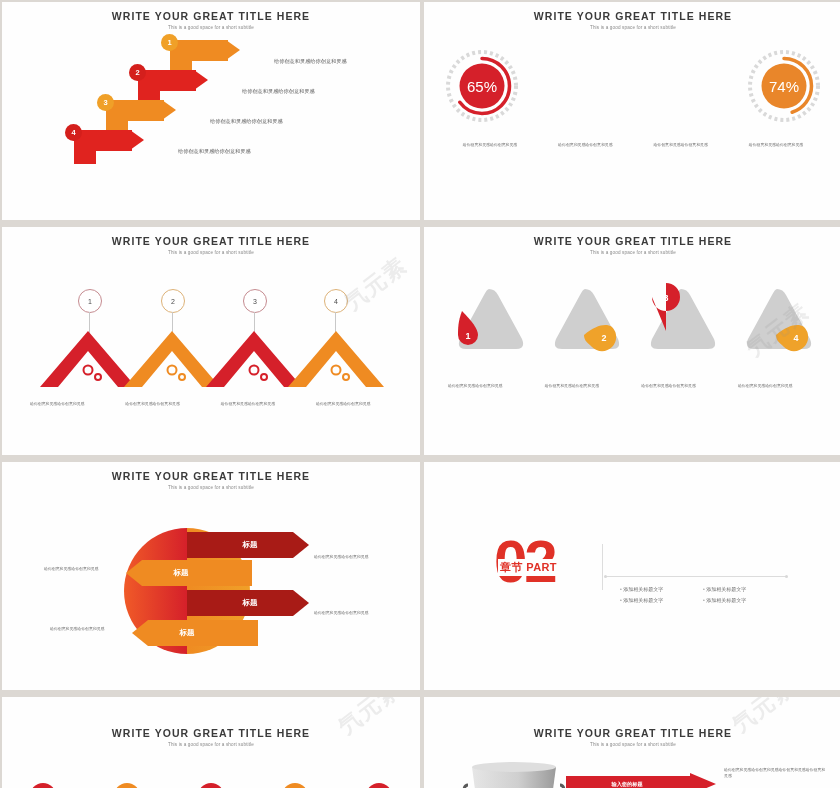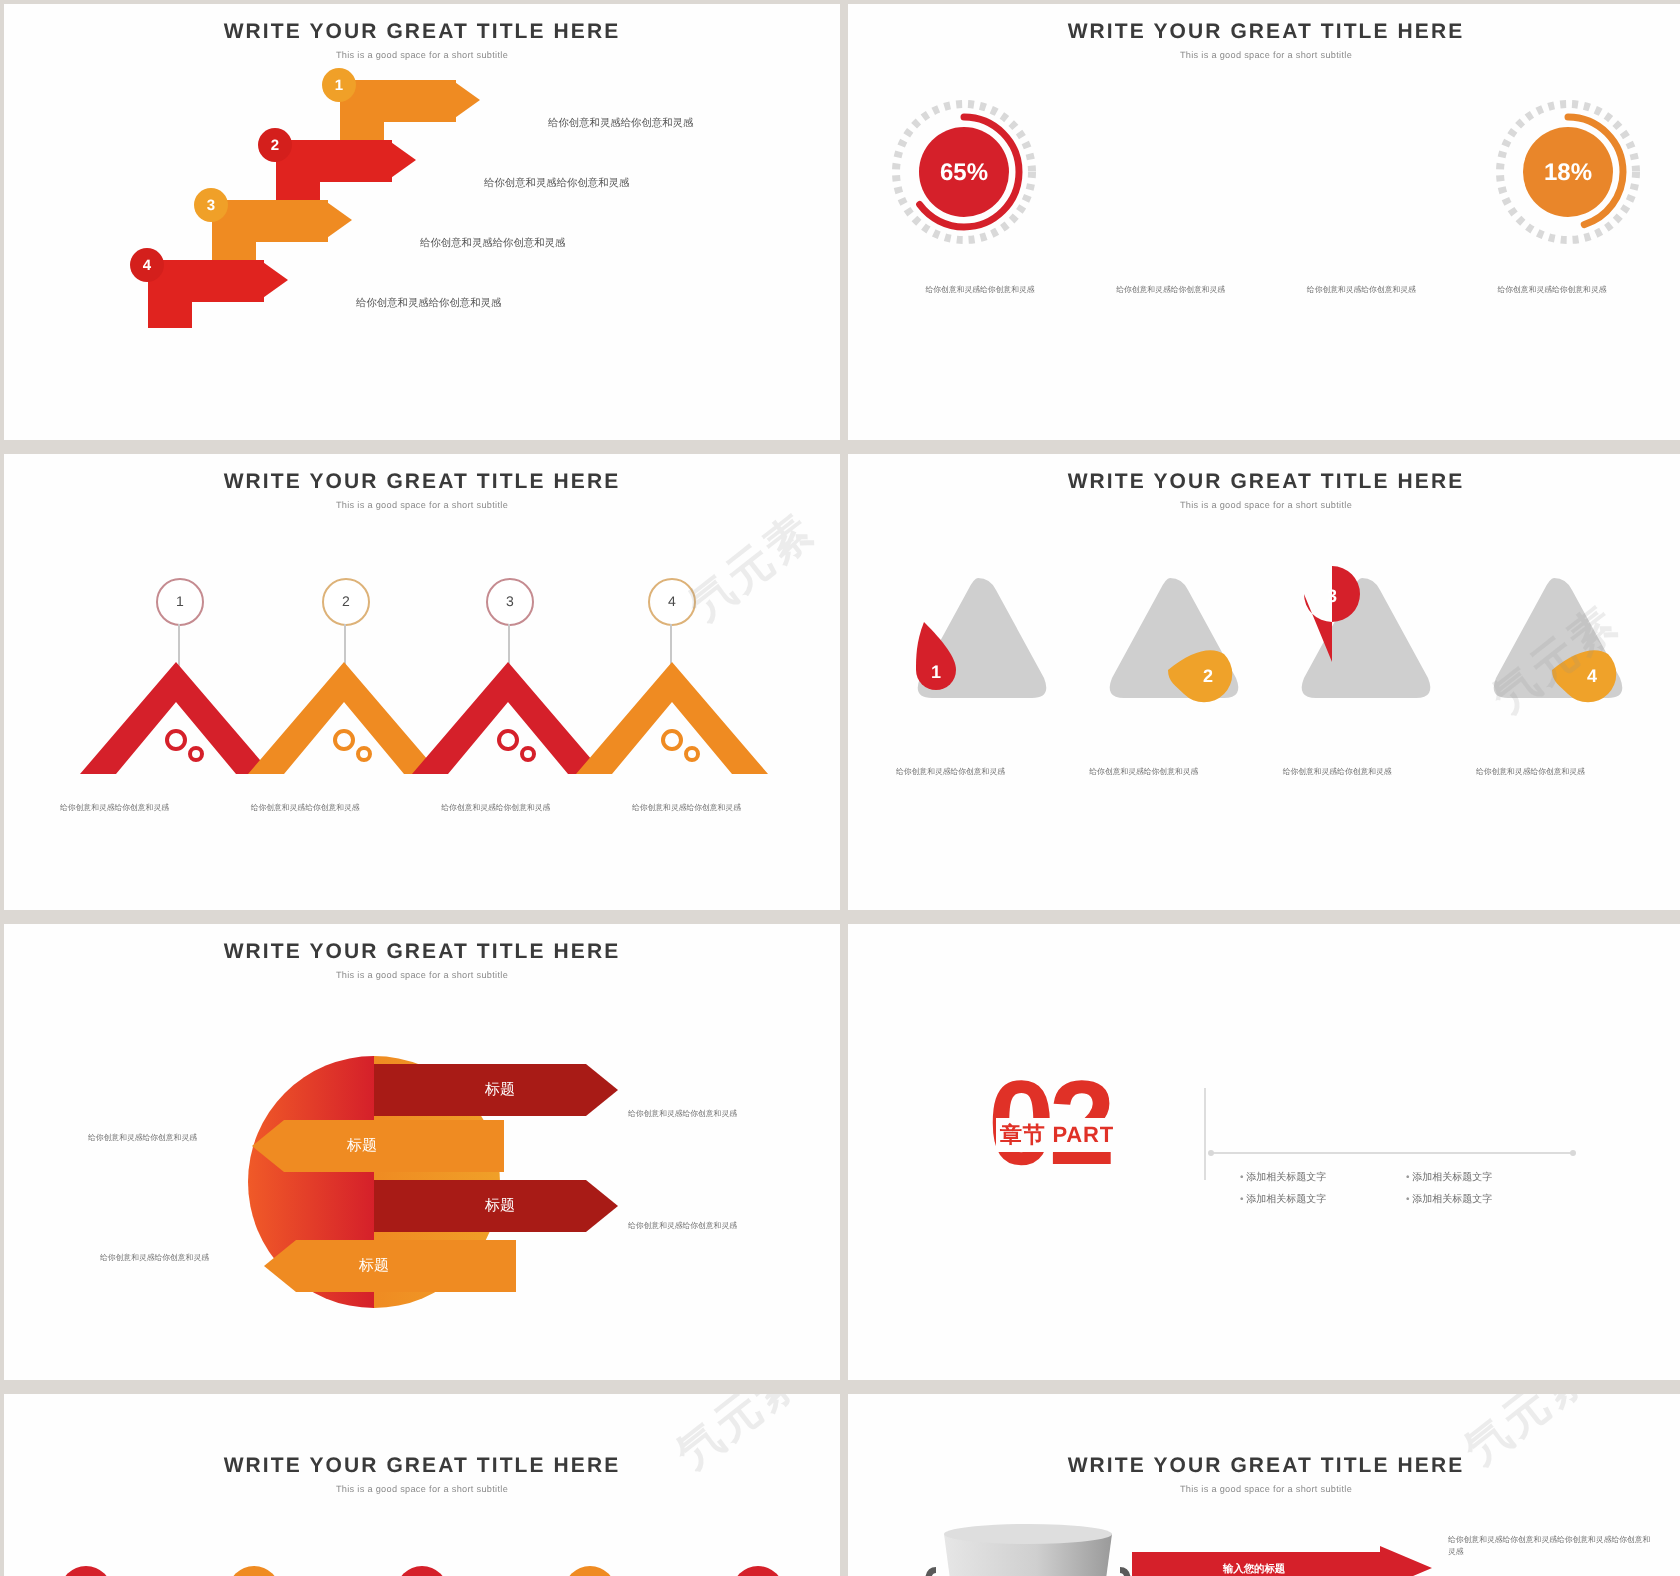--- a/index.html
+++ b/index.html
@@ -64,21 +64,21 @@
     position:absolute;font-size:5.2px;color:#555;white-space:nowrap;
   }
 
   
   .donuts{position:absolute;left:22px;top:48px;width:374px;height:72px;
     display:flex;justify-content:space-between;}
   .donut{position:relative;width:72px;height:72px;}
   .donut svg{position:absolute;left:0;top:0;}
   .donut .pct{
     position:absolute;inset:0;display:flex;align-items:center;justify-content:center;
-    color:#fff;font-size:12px;font-weight:bold;
+    color:#fff;font-size:15px;font-weight:normal;
   }
   .donut-caps{position:absolute;left:22px;top:140px;width:374px;
     display:flex;justify-content:space-between;}
   .donut-caps .cap{width:88px;}
 
   
   .zz-nums{position:absolute;left:0;right:0;top:62px;height:26px;}
   .zz-num{
     position:absolute;width:22px;height:22px;border-radius:50%;
     background:#fff;display:flex;align-items:center;justify-content:center;
@@ -94,21 +94,21 @@
   .tris{position:absolute;left:24px;top:52px;width:370px;height:86px;
     display:flex;justify-content:space-between;}
   .tri{position:relative;width:82px;height:86px;}
   .tri-caps{position:absolute;left:24px;top:156px;width:370px;
     display:flex;justify-content:space-between;}
   .tri-caps .cap{width:80px;text-align:left;}
 
   
   .funnel{position:absolute;left:0;top:0;right:0;bottom:0;}
   .f-label{
-    position:absolute;color:#fff;font-size:7.5px;font-weight:normal;
+    position:absolute;color:#fff;font-size:7.5px;font-weight:bold;
     display:flex;align-items:center;justify-content:center;
     pointer-events:none;
   }
   .f-cap{position:absolute;font-size:3.9px;color:#6f6f6f;line-height:1.55;width:78px;}
 
   
   .sec{position:absolute;left:70px;top:72px;width:290px;height:80px;}
   .sec-num{
     position:absolute;left:0;top:0;font-size:60px;font-weight:bold;
     color:#e03127;letter-spacing:-3px;line-height:56px;
@@ -234,21 +234,21 @@
       </div>
 
 
 
       <div class="donut">
         <svg width="72" height="72" viewBox="0 0 72 72">
           <circle cx="36" cy="36" r="34" fill="none" stroke="#d9d9d9" stroke-width="4" stroke-dasharray="3 3"></circle>
           <circle cx="36" cy="36" r="27.5" fill="none" stroke="#e9862a" stroke-width="3.5" stroke-dasharray="78 207" stroke-linecap="round" transform="rotate(-90 36 36)"></circle>
           <circle cx="36" cy="36" r="22.5" fill="#e9862a"></circle>
         </svg>
-        <div class="pct">18%</div>
+        <div class="pct">74%</div>
       </div>
     </div>
 
     <div class="donut-caps">
       <div class="cap">给你创意和灵感给你创意和灵感</div>
       <div class="cap">给你创意和灵感给你创意和灵感</div>
       <div class="cap">给你创意和灵感给你创意和灵感</div>
       <div class="cap">给你创意和灵感给你创意和灵感</div>
     </div>
   </div>

